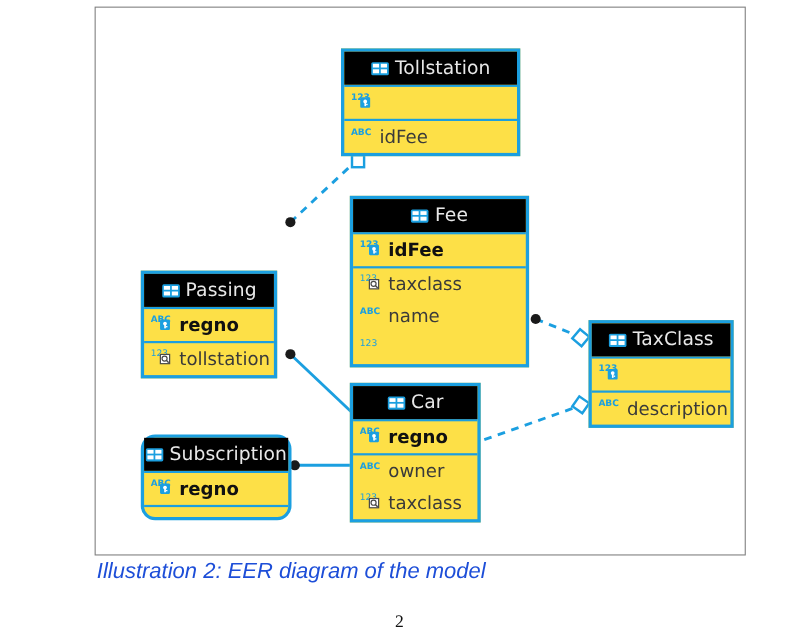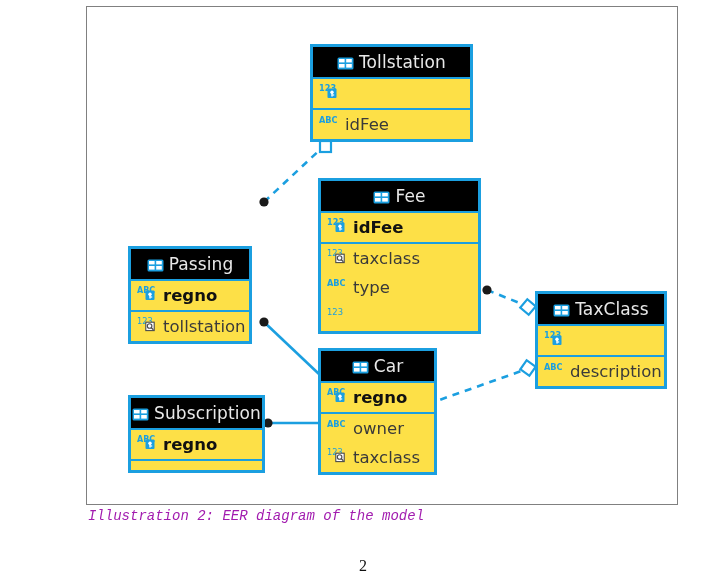--- a/index.html
+++ b/index.html
@@ -91,24 +91,24 @@
   }
   .attr .lbl {
     display: inline-block;
   }
 
   
   #caption {
     position: absolute;
     left: 88px;
     top: 508px;
-    font-family: Liberation Mono, monospace;
+    font-family: Liberation Sans, sans-serif;
     font-style: italic;
-    font-size: 14px;
-    color: #a21caf;
+    font-size: 20px;
+    color: #1d4ed8;
     white-space: nowrap;
   }
   #page-number {
     position: absolute;
     left: 0;
     top: 557px;
     width: 726px;
     text-align: center;
     font-family: "Liberation Serif", "DejaVu Serif", serif;
     font-size: 16px;
@@ -239,21 +239,21 @@
               <rect x="8.8" y="7.2" width="8.4" height="8.4" fill="#ffffff" stroke="#4a4a4a" stroke-width="1.1"></rect>
               <circle cx="12.6" cy="11" r="2.3" fill="none" stroke="#4a4a4a" stroke-width="1.1"></circle>
               <line x1="14.2" y1="12.6" x2="16.4" y2="14.8" stroke="#4a4a4a" stroke-width="1.3"></line>
             </svg></span>
           <span class="lbl">taxclass</span>
         </div>
         <div class="attr">
           <span class="ico"><svg width="21" height="17" viewBox="0 0 21 17">
               <text x="0" y="9.5" font-family="DejaVu Sans, sans-serif" font-size="8.2" font-weight="bold" fill="#1b9fe0">ABC</text>
             </svg></span>
-          <span class="lbl">type</span>
+          <span class="lbl">name</span>
         </div>
         <div class="attr">
           <span class="ico"><svg width="21" height="17" viewBox="0 0 21 17">
               <text x="0" y="9.5" font-family="DejaVu Sans, sans-serif" font-size="8.4" fill="#1b9fe0">123</text>
             </svg></span>
         </div>
       </div>
     </div>
     <div class="entity" style="left: 535px; top: 291px; width: 132px;">
       <div class="entity-title"><span class="tbl-icon"><svg width="17" height="13" viewBox="0 0 17 13">
@@ -314,21 +314,21 @@
           <span class="ico"><svg width="21" height="17" viewBox="0 0 21 17">
               <text x="0" y="8.5" font-family="DejaVu Sans, sans-serif" font-size="8.2" fill="#1b9fe0">123</text>
               <rect x="8.8" y="7.2" width="8.4" height="8.4" fill="#ffffff" stroke="#4a4a4a" stroke-width="1.1"></rect>
               <circle cx="12.6" cy="11" r="2.3" fill="none" stroke="#4a4a4a" stroke-width="1.1"></circle>
               <line x1="14.2" y1="12.6" x2="16.4" y2="14.8" stroke="#4a4a4a" stroke-width="1.3"></line>
             </svg></span>
           <span class="lbl">taxclass</span>
         </div>
       </div>
     </div>
-    <div class="entity" style="left: 128px; top: 395px; width: 137px;">
+    <div class="entity" style="left: 128px; top: 395px; width: 137px; border-radius: 13px;">
       <div class="entity-title"><span class="tbl-icon"><svg width="17" height="13" viewBox="0 0 17 13">
             <rect x="0.5" y="0.5" width="16" height="12" rx="1.5" fill="#1b9fe0"></rect>
             <rect x="2" y="2" width="5.6" height="3.4" fill="#ffffff"></rect>
             <rect x="9.2" y="2" width="5.6" height="3.4" fill="#ffffff"></rect>
             <rect x="2" y="7" width="5.6" height="3.6" fill="#ffffff"></rect>
             <rect x="9.2" y="7" width="5.6" height="3.6" fill="#ffffff"></rect>
           </svg></span><span>Subscription</span></div>
       <div class="compartment">
         <div class="attr pk">
           <span class="ico"><svg width="21" height="17" viewBox="0 0 21 17">

